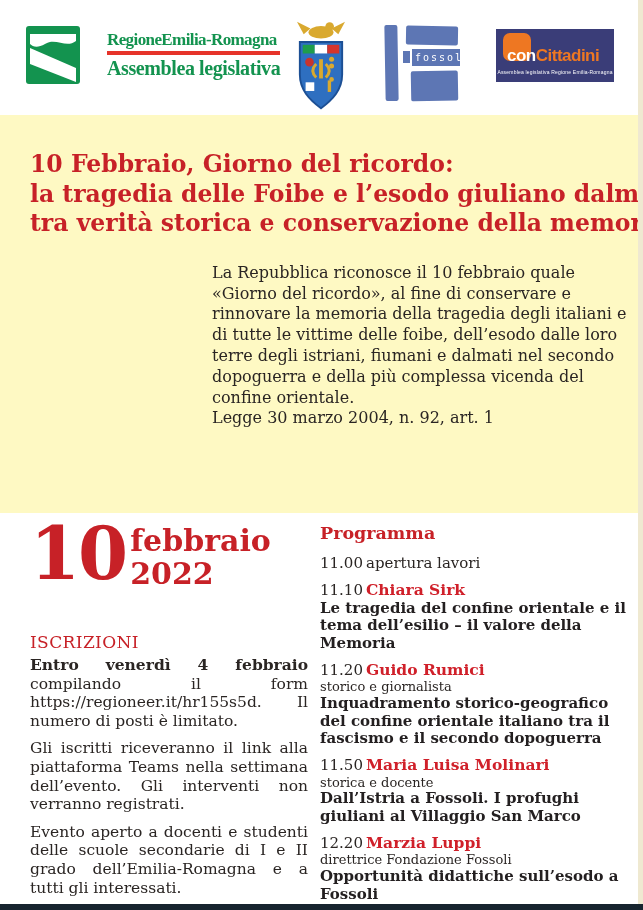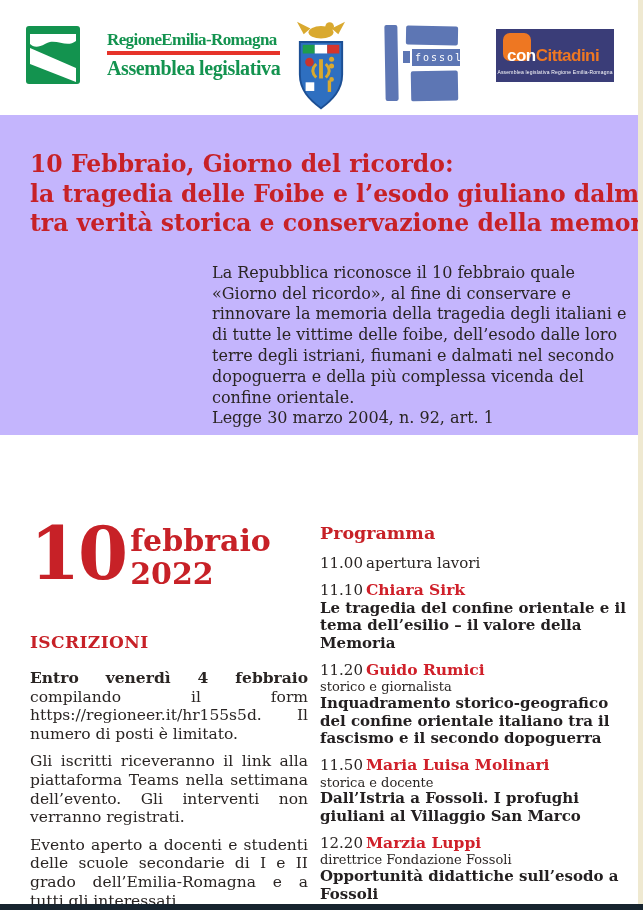--- a/index.html
+++ b/index.html
@@ -22,37 +22,37 @@
   .logo-cc { position:absolute; left:496px; top:29px; width:118px; height:53px;
              background:#3a3d78; font-family:"Liberation Sans", sans-serif;text-decoration:underline; }
   .cc-square { position:absolute; left:7px; top:4px; width:28px; height:28px;
                background:#ee7722; border-radius:7px; }
   .cc-word { position:absolute; left:11px; top:17px; font-weight:bold; font-size:17px;
              letter-spacing:-0.5px; white-space:nowrap; }
   .cc-con { color:#ffffff; } .cc-citt { color:#ee7722; }
   .cc-sub { position:absolute; left:0; right:0; top:40px; text-align:center;
             color:#ffffff; font-size:5px; letter-spacing:0.2px; }
   
-  .band { position:absolute; top:115px; left:0; width:643px; height:320px;
-          background:#c4b5fd; box-sizing:border-box; padding:35px 18px 16px 30px; }
+  .band { position:absolute; top:115px; left:0; width:643px; height:398px;
+          background:#fef9c3; box-sizing:border-box; padding:35px 18px 16px 30px; }
   .band-title { margin:0 0 19px; color:#c72127; font-weight:bold;
                 font-size:23.5px; line-height:1.26; }
   .band-title div { white-space:nowrap; }
   .band-intro { margin:0; width:600px; font-size:16.5px; line-height:1.27;
                 text-align:justify; }
   .quote { margin:24px 0 0 182px; width:428px; font-size:16px; line-height:1.3; }
   .quote p { margin:0; }
   
   .left-col { position:absolute; left:30px; top:521px; width:278px; }
   .date-row { display:flex; gap:4px; }
   .day { color:#c72127; font-weight:bold; font-size:72px; line-height:0.92;
          letter-spacing:-2px; }
   .monthyear { color:#c72127; font-weight:bold; font-size:30px; line-height:1.1;
                padding-top:3px; }
-  .iscr-h { margin:42px 0 17px; color:#c72127; font-weight:bold; font-size:17px;
+  .iscr-h { margin:42px 0 4px; color:#c72127; font-weight:normal; font-size:17px;
             letter-spacing:0.4px; }
   .left-col p { margin:0 0 9px; font-size:15.5px; line-height:1.2; text-align:justify; }
   .right-col { position:absolute; left:320px; top:523px; width:310px; }
   .prog-h { margin:0 0 10px; color:#c72127; font-weight:bold; font-size:17.5px; }
   .prog-item { margin-bottom:7px; }
   .prog-line { font-size:15px; line-height:1.25; }
   .prog-time { margin-right:3px; }
   .prog-speaker { color:#d0202a; font-weight:bold; font-size:15.5px; }
   .prog-role { font-size:13px; line-height:1.2; }
   .prog-title { font-weight:bold; font-size:15px; line-height:1.18; color:#231f20; }

